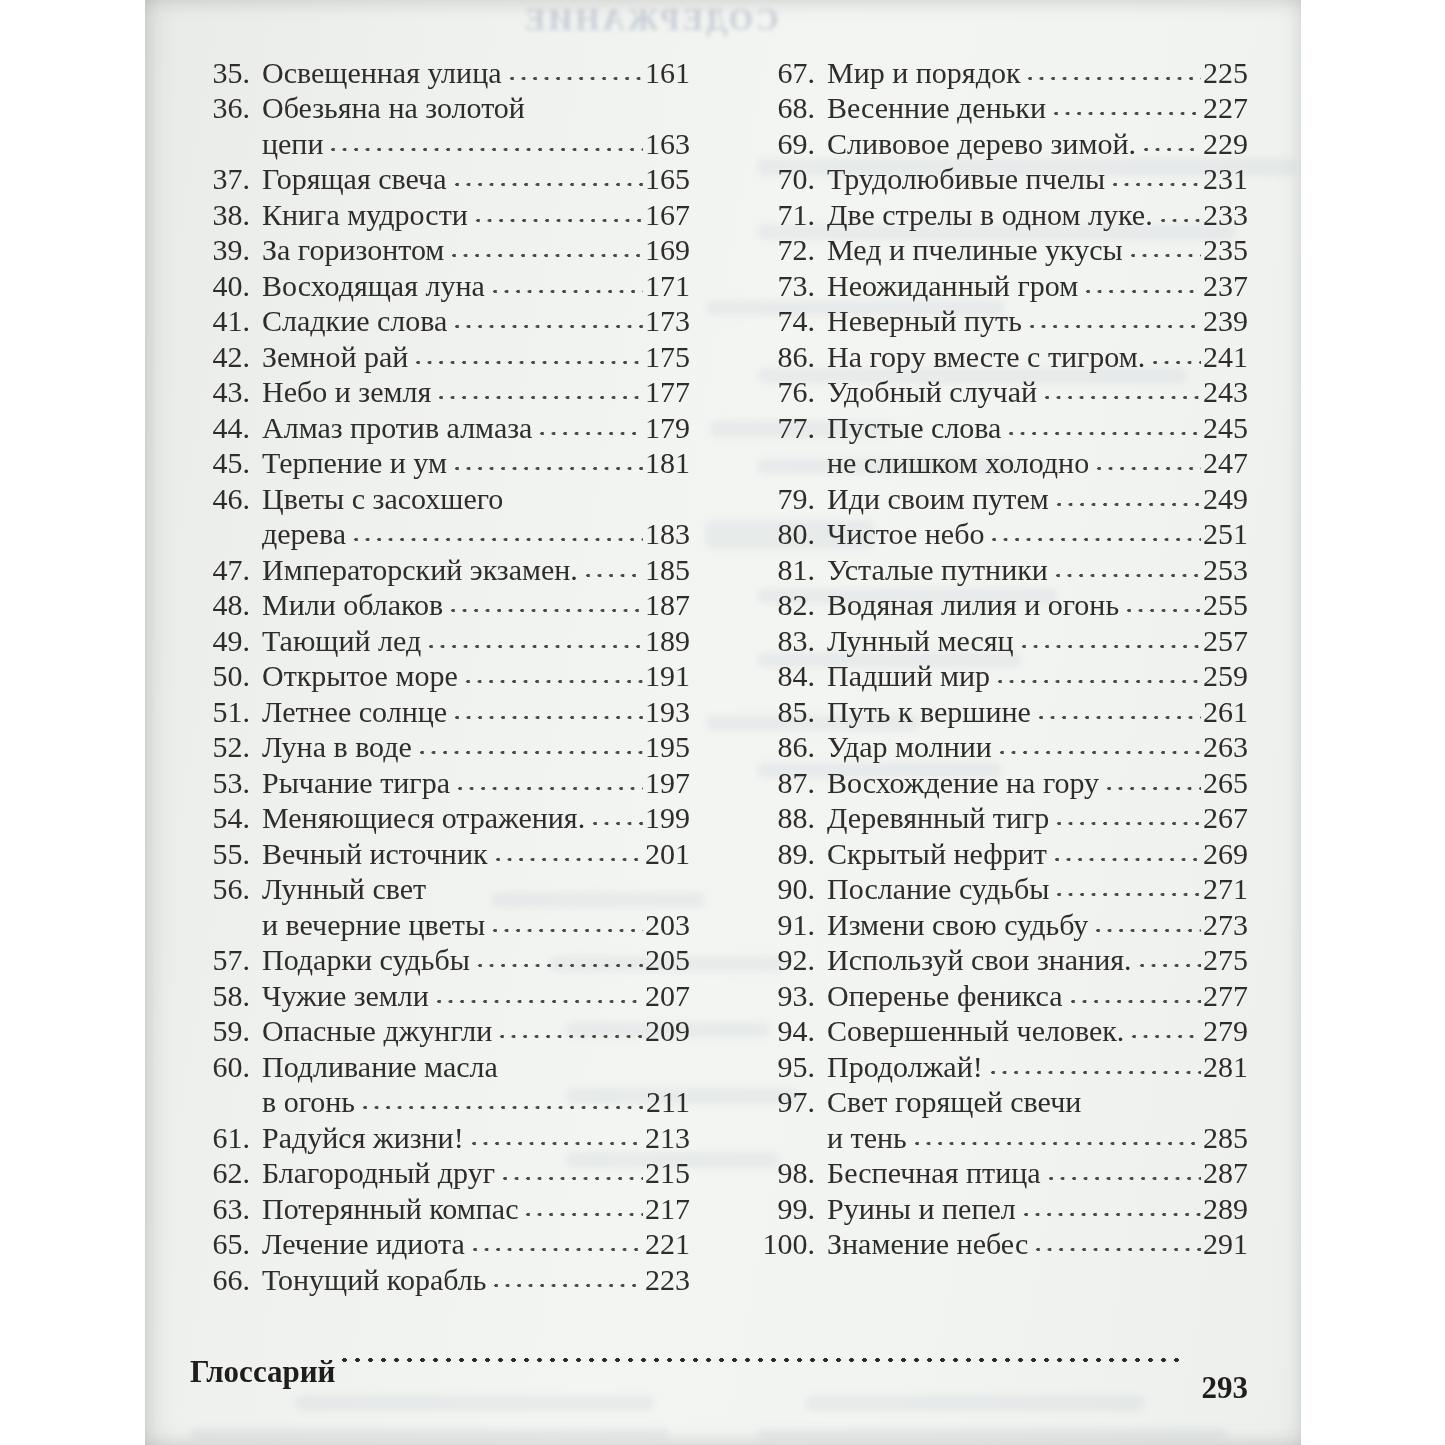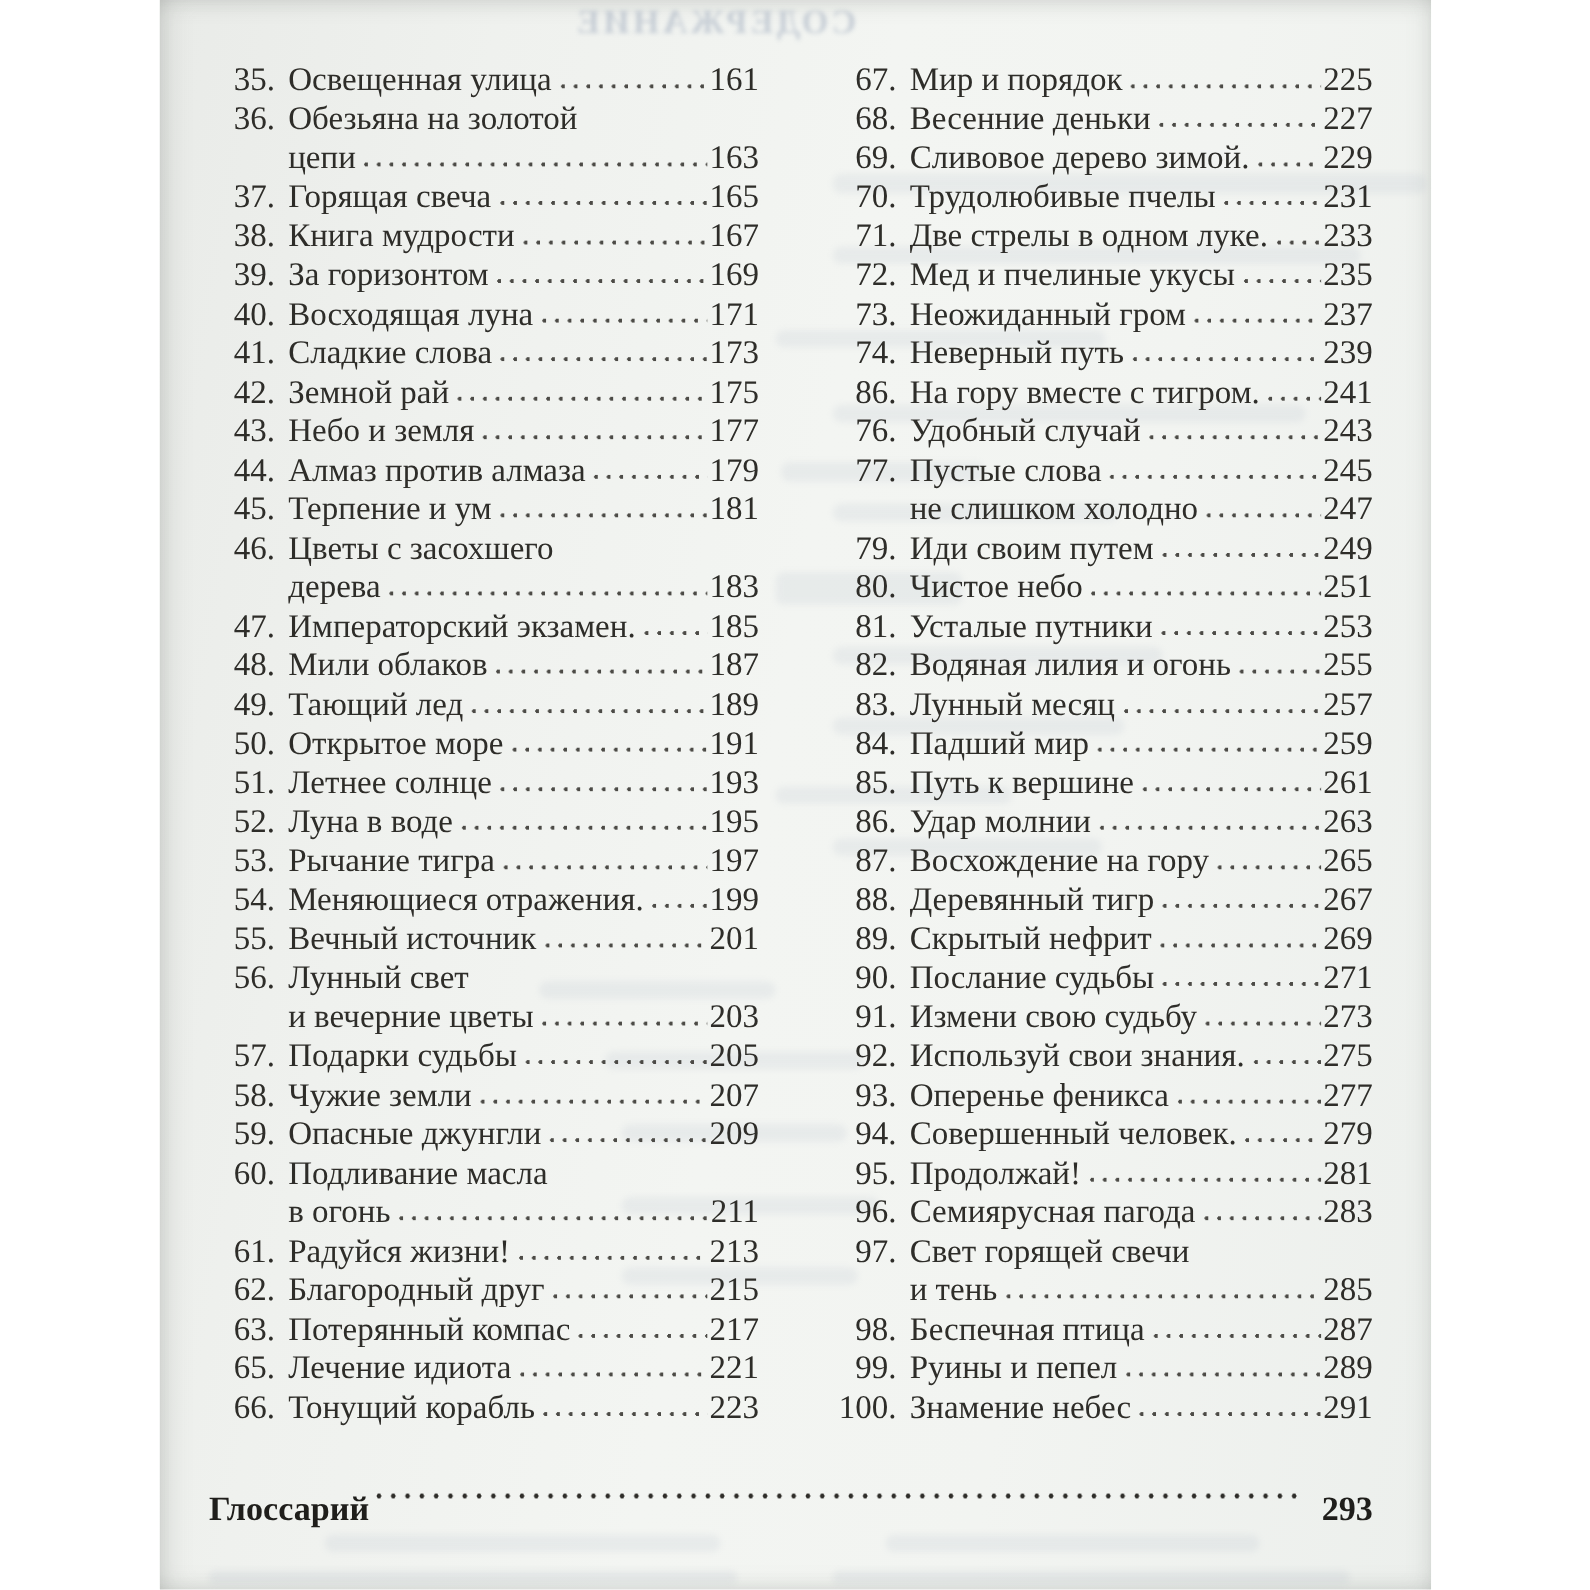--- a/index.html
+++ b/index.html
@@ -38,21 +38,21 @@
        background-size:11.5px 7px;background-repeat:repeat-x;}
   .pagenum{line-height:1;text-align:right;white-space:pre;}
 
   
   .glossary{position:absolute;left:45px;top:1356px;width:1058px;
        display:flex;align-items:flex-start;font-weight:bold;font-size:31px;color:#1f1e1b;}
   .glossary .g-label{line-height:1;}
   .glossary .leader{height:8px;margin:0 4px 6px 6px;
        background-image:radial-gradient(circle at 3.5px 4px, rgba(30,28,24,.92) 2.1px, rgba(0,0,0,0) 2.3px);
        background-size:13px 8px;}
-  .glossary .g-page{line-height:1;margin-left:12px;}
+  .glossary .g-page{line-height:1;margin-left:12px;margin-top:16px;}
 </style>
 </head>
 <body>
 
 <div class="scan">
   <div class="page">
 
     <div class="ghost-title">СОДЕРЖАНИЕ</div>
     <div id="ghost-layer">
         <div class="ghost-line" style="left: 612px; top: 158px; width: 540px; height: 18px;"></div>
@@ -572,28 +572,20 @@
           <div>
             <div class="row">
               <span class="num">95.</span>
               <span class="title">Продолжай!</span>
               <span class="leader"></span>
               <span class="pagenum">281</span>
             </div>
           </div>
           <div>
             <div class="row">
-              <span class="num">96.</span>
-              <span class="title">Семиярусная пагода</span>
-              <span class="leader"></span>
-              <span class="pagenum">283</span>
-            </div>
-          </div>
-          <div>
-            <div class="row">
               <span class="num">97.</span>
               <span class="title">Свет горящей свечи</span>
             </div>
             <div class="row">
               <span class="indent"></span>
               <span class="title">и тень</span>
               <span class="leader"></span>
               <span class="pagenum">285</span>
             </div>
           </div>

